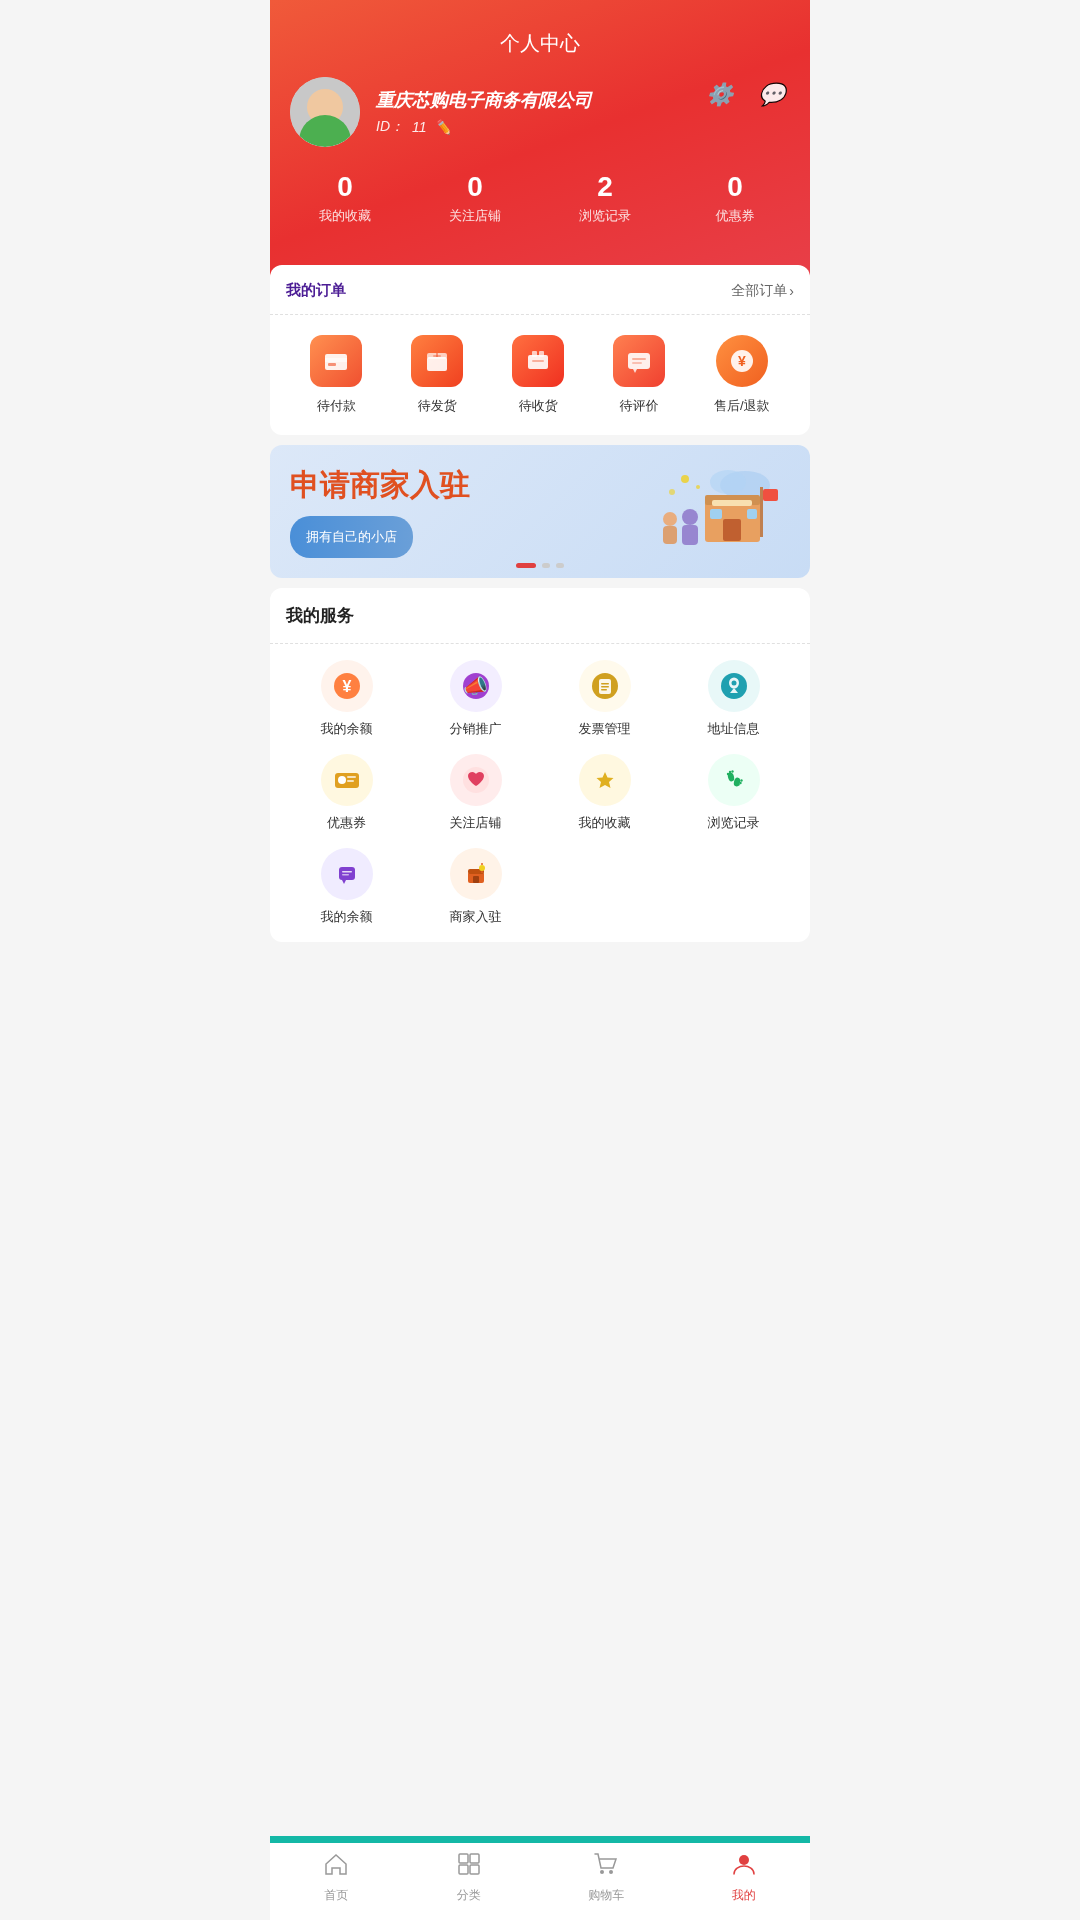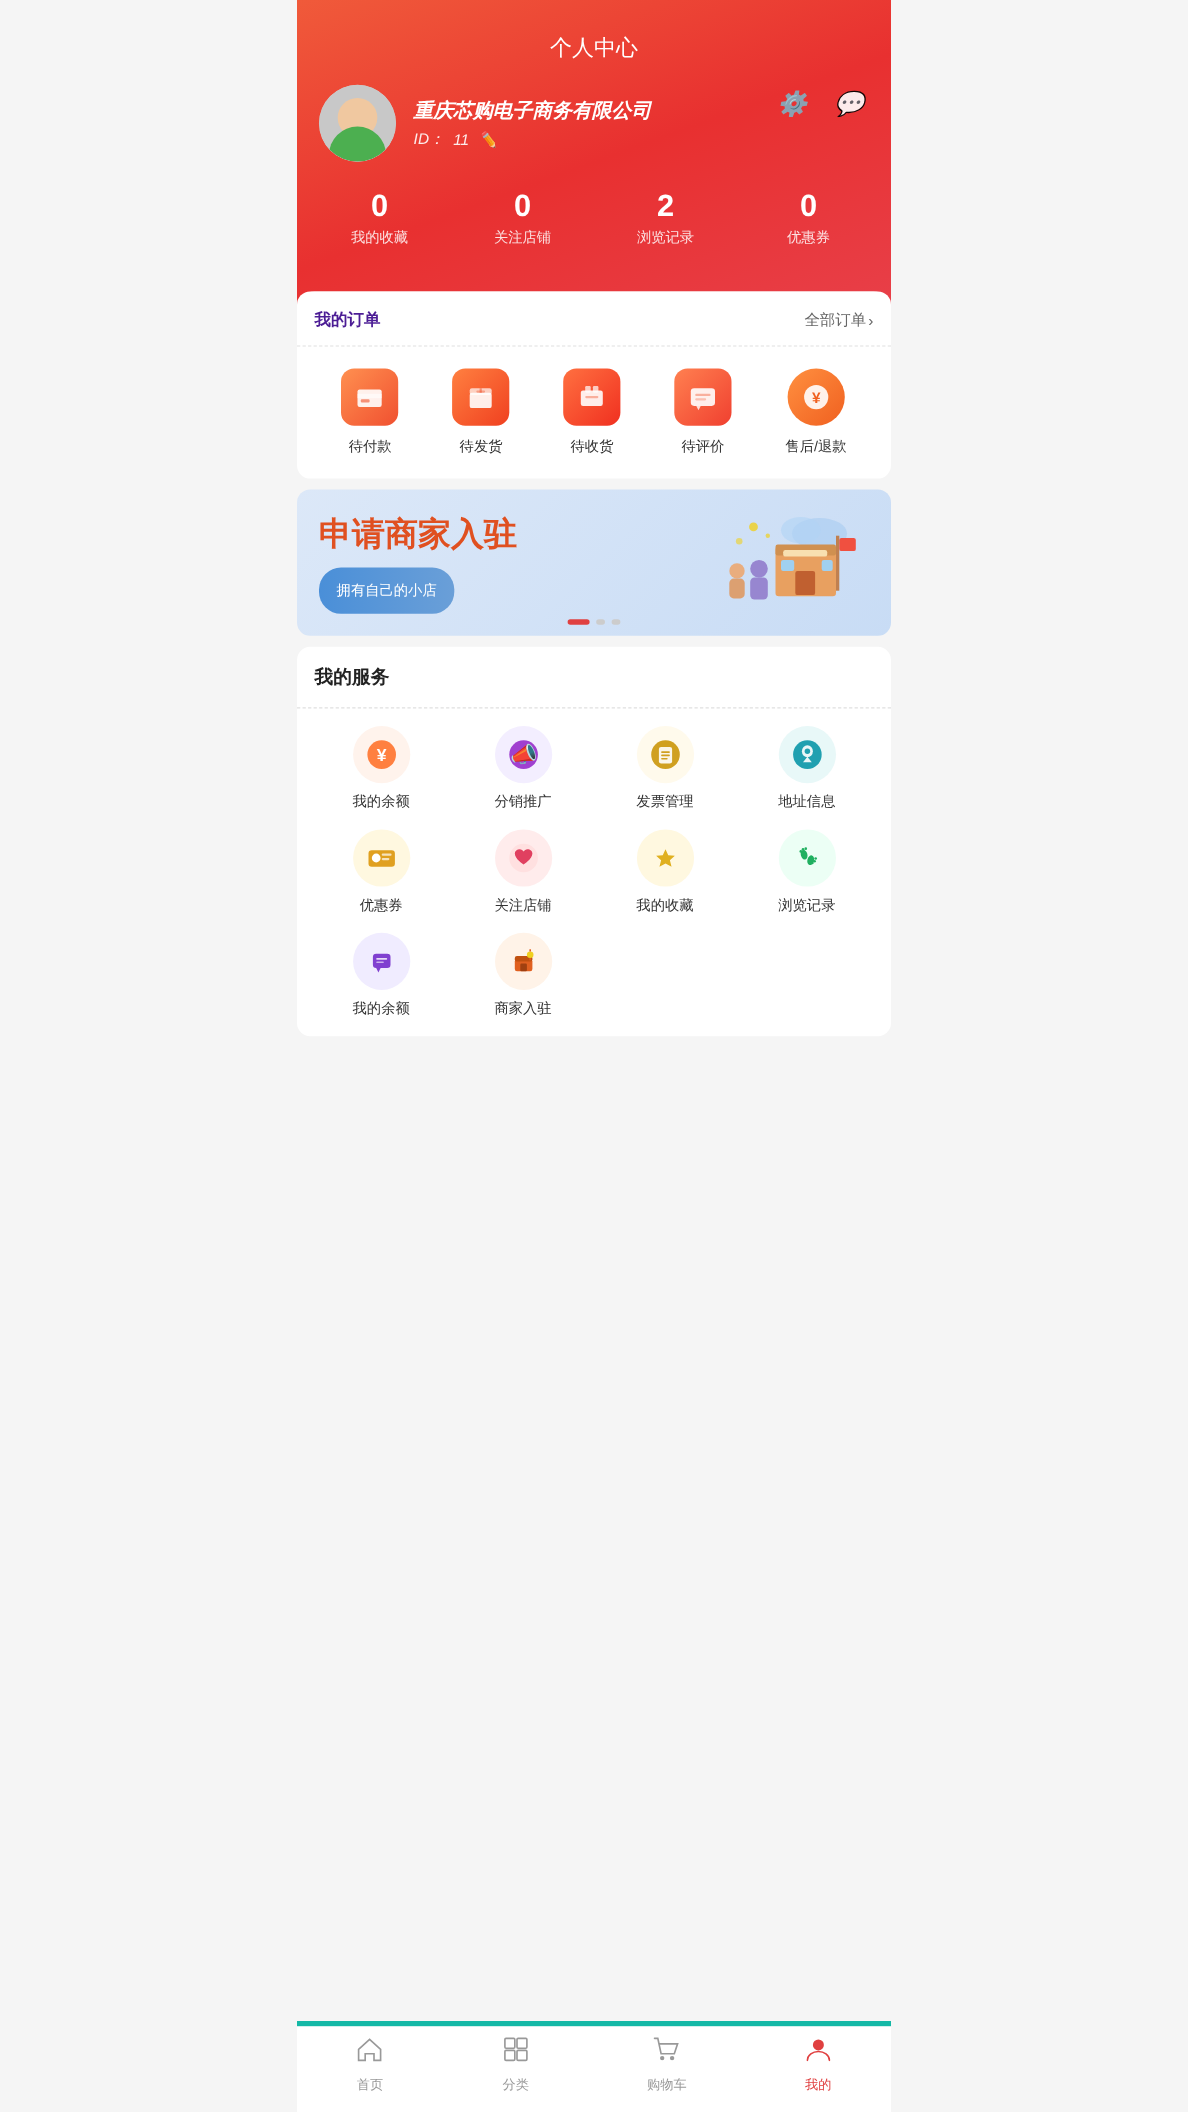--- a/index.html
+++ b/index.html
@@ -278,21 +278,21 @@
 
     
     .bottom-nav {
       position: fixed;
       bottom: 0;
       left: 50%;
       transform: translateX(-50%);
       width: 100%;
       max-width: 540px;
       background: #fff;
-      border-top: 5px solid #14b8a6;
+      border-top: 7px solid #14b8a6;
       display: flex;
       justify-content: space-around;
       padding: 8px 0 16px 0;
       z-index: 100;
     }
     .nav-item {
       display: flex;
       flex-direction: column;
       align-items: center;
       gap: 4px;

